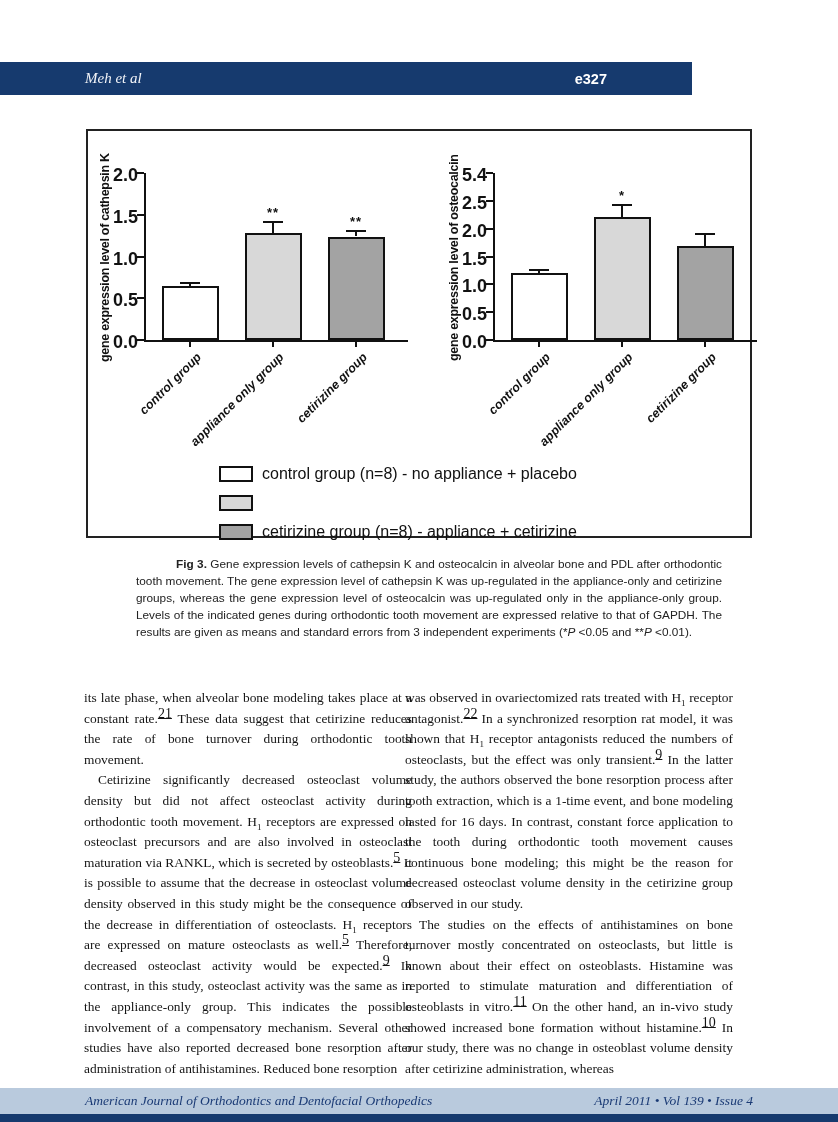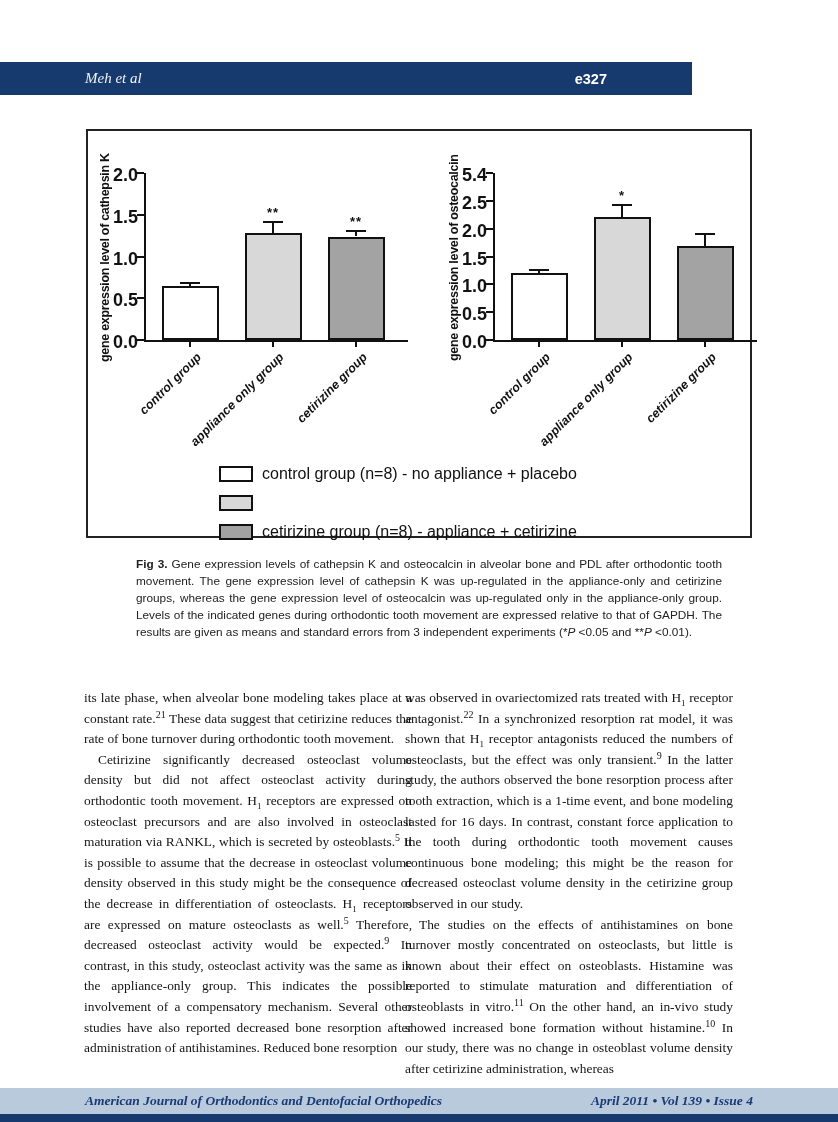--- a/index.html
+++ b/index.html
@@ -58,41 +58,41 @@
   .legend-swatch{width:30px;height:12px;border:2px solid #111;box-sizing:content-box;flex:0 0 auto;}
   .legend-label{
     font-family:"Liberation Sans",sans-serif;font-size:16px;color:#111;white-space:nowrap;
   }
   
   .caption{
     position:absolute;left:136px;top:556px;width:586px;
     font-family:"Liberation Sans",sans-serif;font-size:11.8px;line-height:17px;
     text-align:justify;color:#222;
   }
-  .caption b{font-weight:bold;}
+  .caption b{font-weight:bold;margin-left:40px;}
   .caption .it{font-style:italic;}
   
   .column{
     position:absolute;top:688px;width:328px;
     font-size:13.4px;line-height:20.6px;text-align:justify;color:#141414;
   }
   .col-left{left:84px;}
   .col-right{left:405px;}
   .column p{margin:0;}
   .column p.indent{text-indent:14px;}
-  .column sup{font-size:10px;line-height:0;}
+  .column sup{font-size:14px;line-height:0;text-decoration:underline;}
   .column sub{font-size:9px;line-height:0;}
   
   .footer-bar{
     position:absolute;left:0;top:1088px;width:838px;height:26px;background:#b9cadd;
     display:flex;align-items:center;justify-content:space-between;
     padding:0 85px;box-sizing:border-box;
   }
   .footer-text{
-    color:#1a3a75;font-style:italic;font-weight:bold;font-size:13.5px;
+    color:#1a3a75;font-style:italic;font-weight:normal;font-size:13.5px;
     font-family:"Liberation Serif",serif;white-space:nowrap;
   }
   .footer-strip{position:absolute;left:0;top:1114px;width:838px;height:8px;background:#163a6e;}
 </style>
 </head>
 <body>
 
 <div class="page">
 
   <div class="header-bar">

